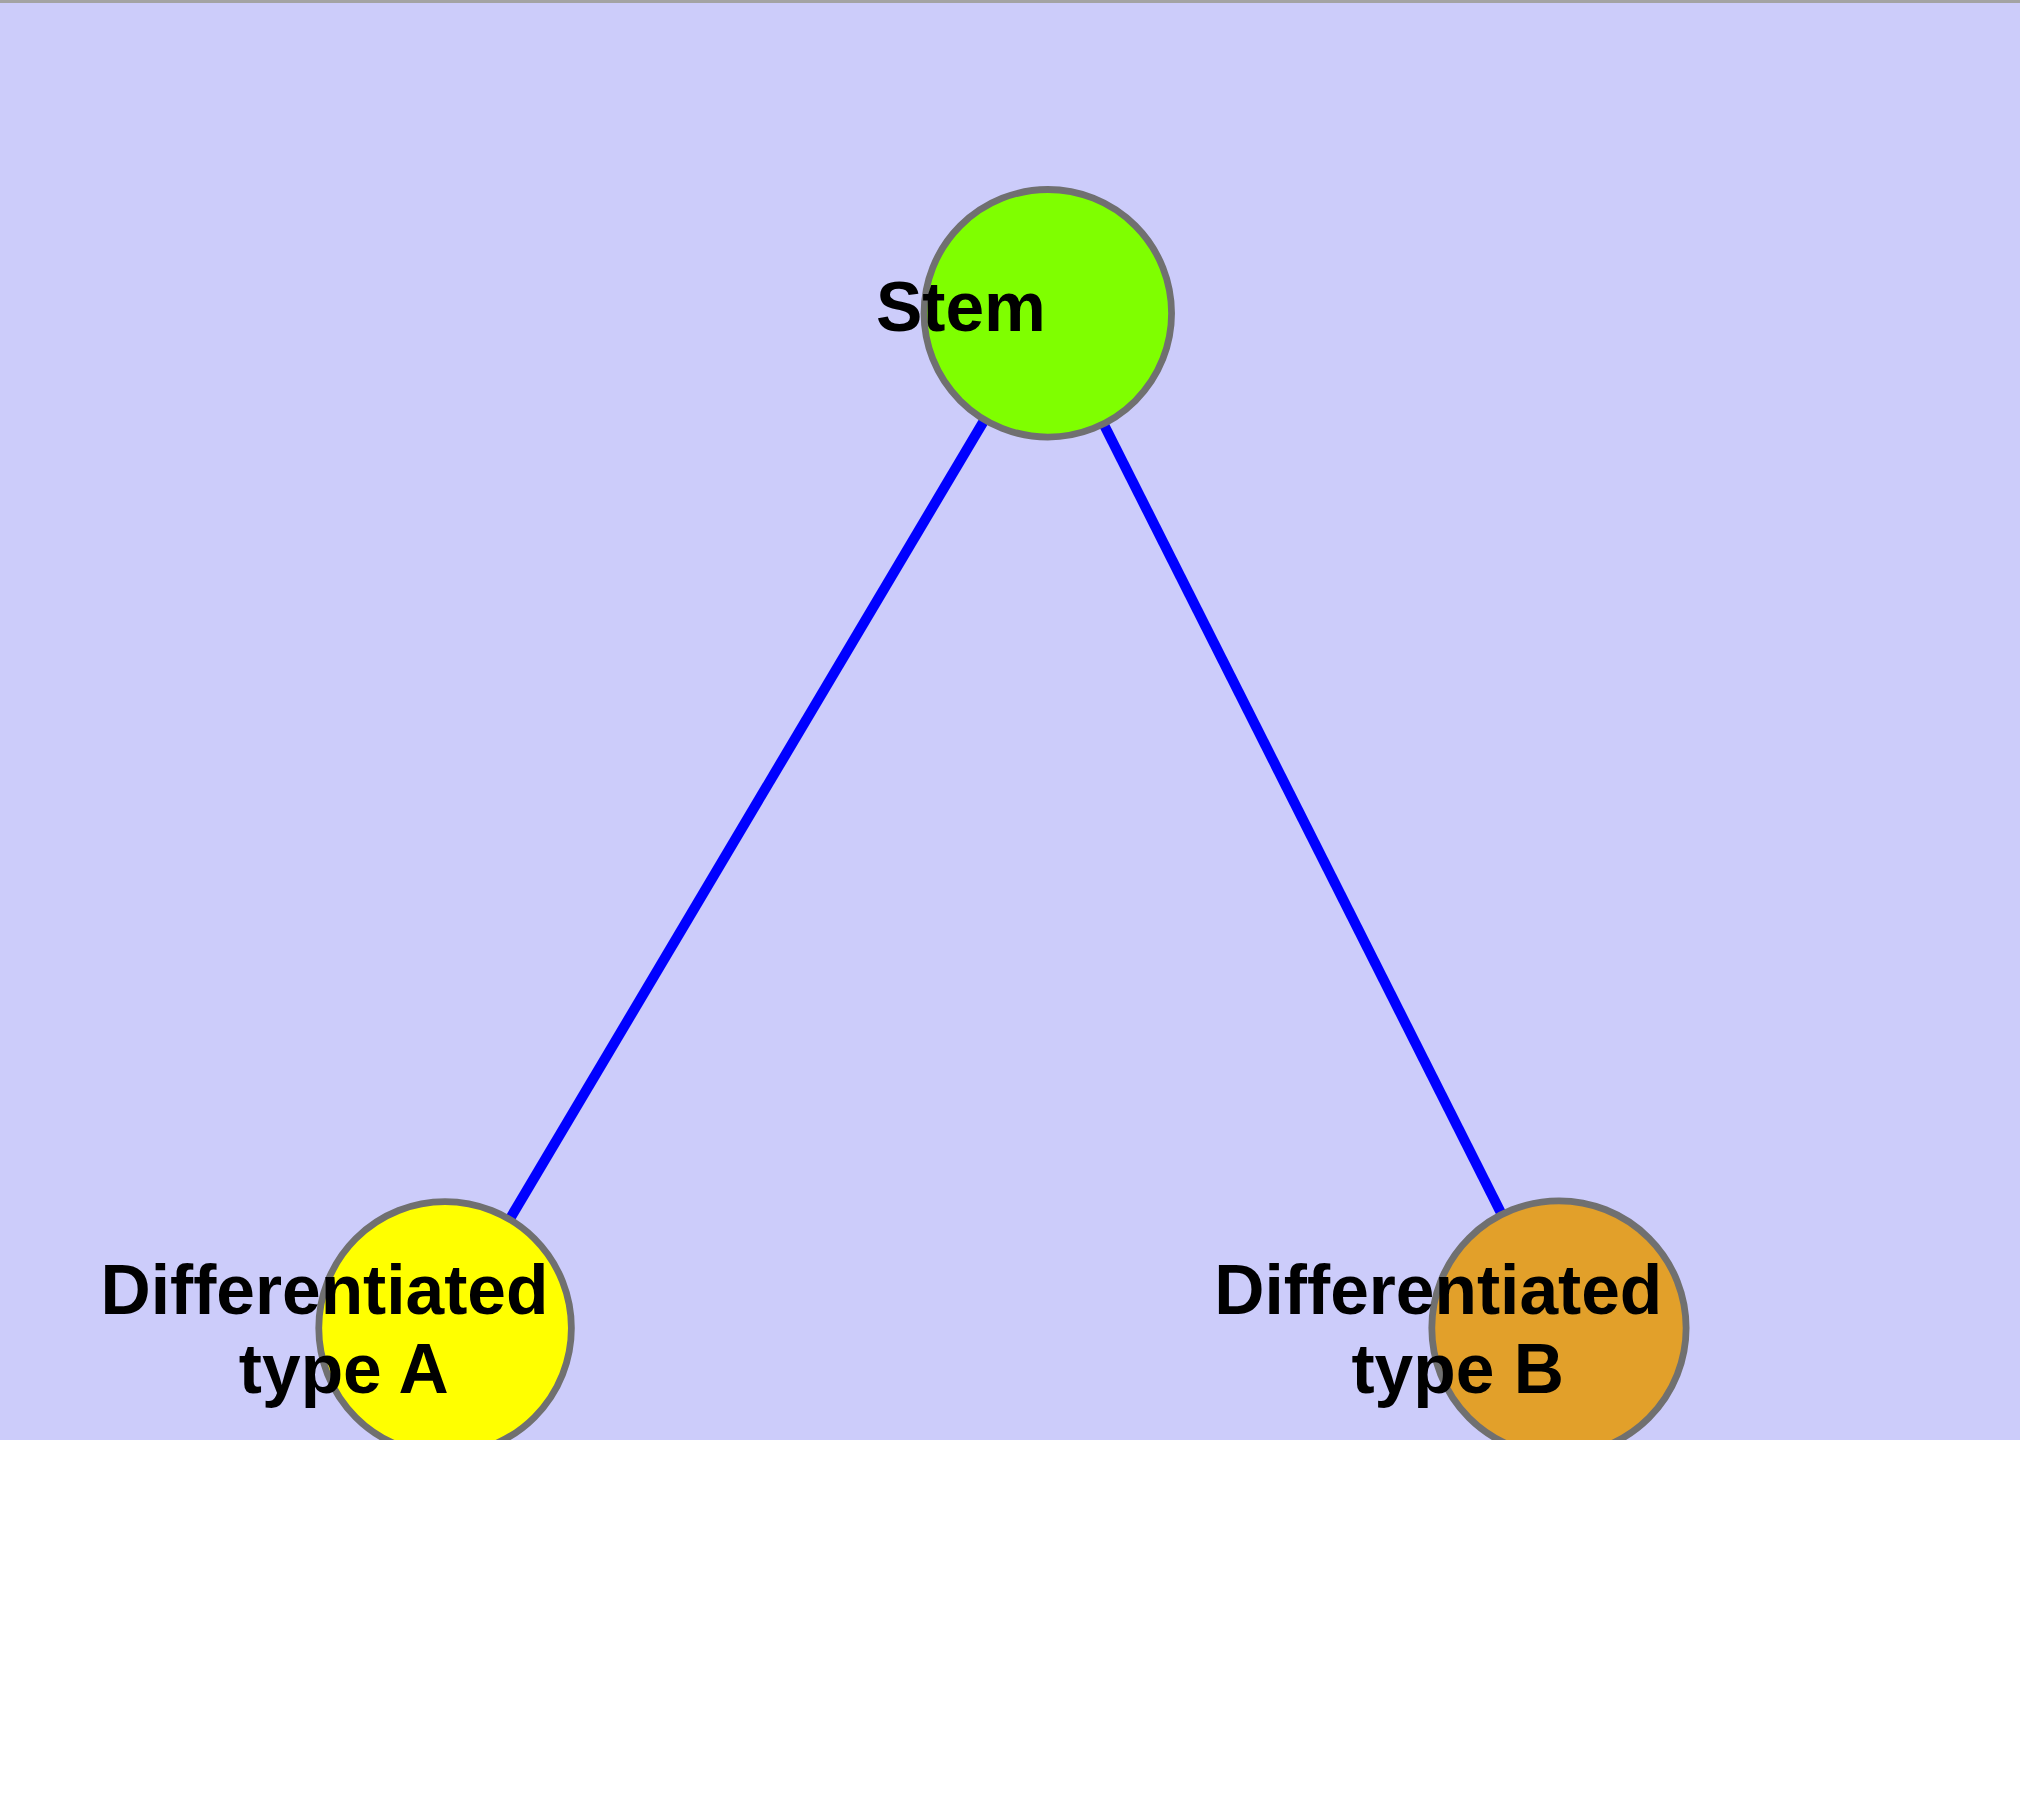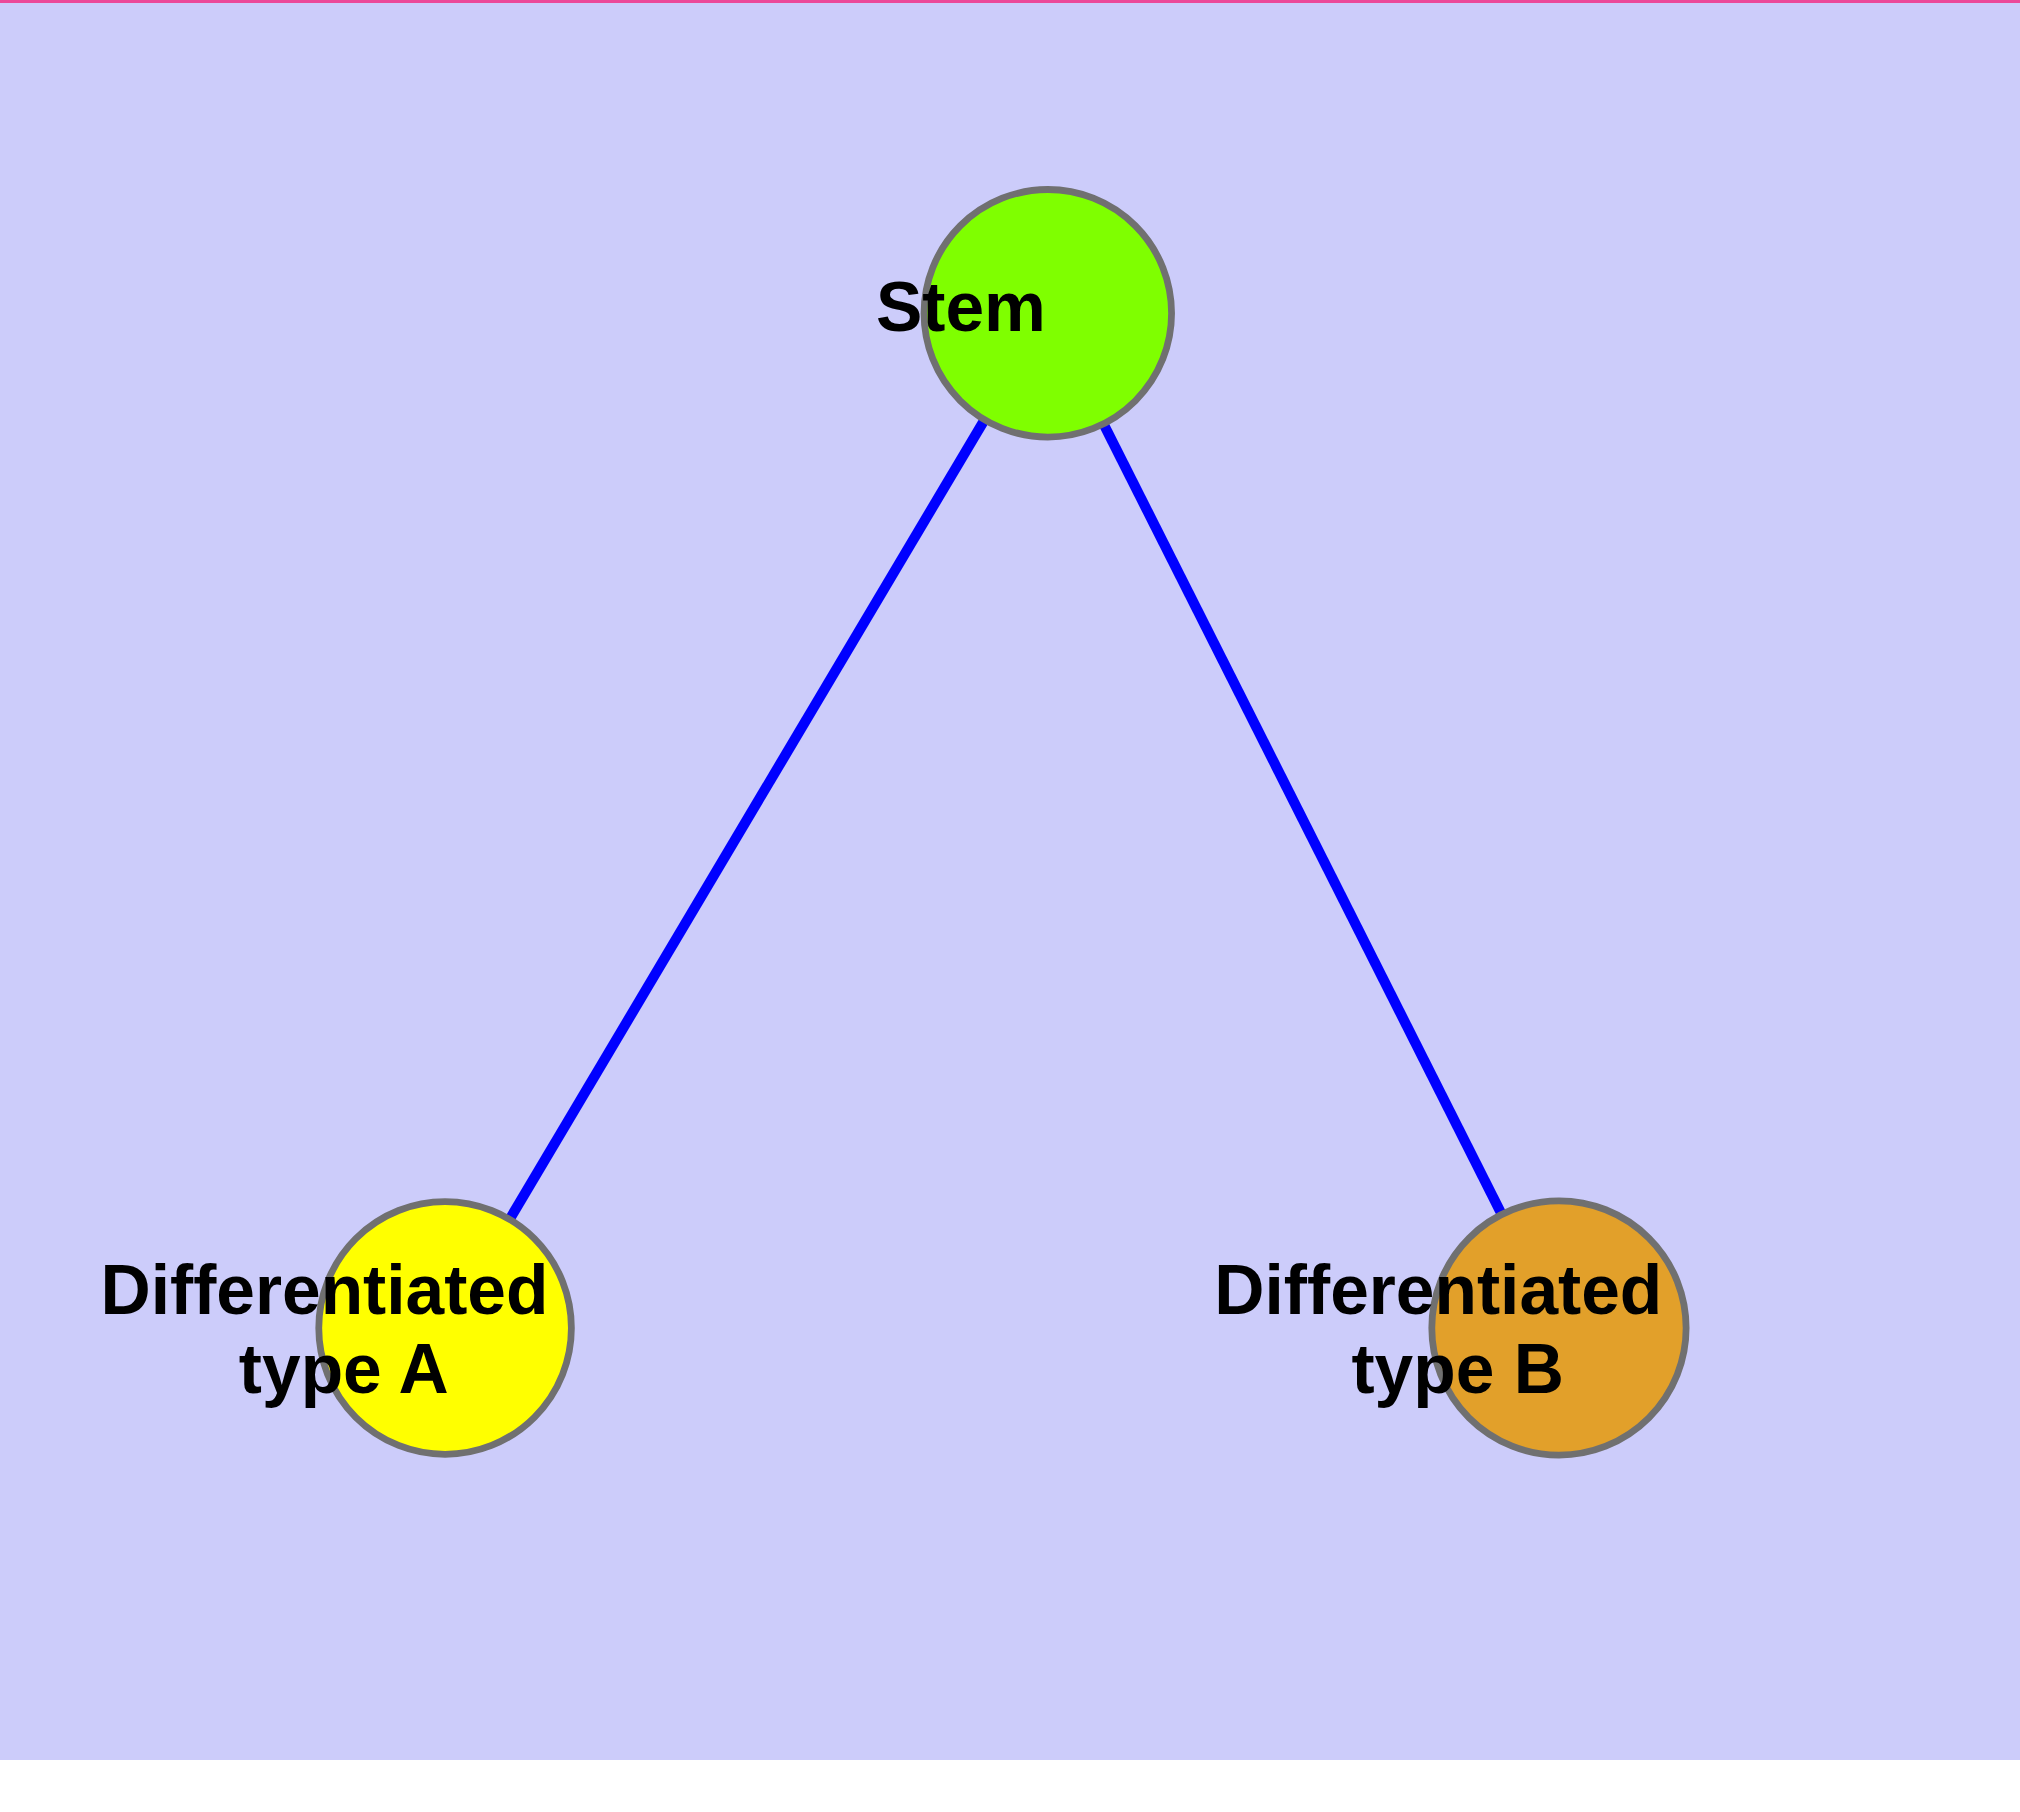--- a/index.html
+++ b/index.html
@@ -7,22 +7,22 @@
     margin: 0;
     padding: 0;
     background: #ffffff;
   }
   body {
     font-family: "Liberation Sans", sans-serif;
   }
   #canvas {
     position: relative;
     width: 2021px;
-    height: 1760px;
-    background: #ec4899;
+    height: 1440px;
+    background: #a3a3a3;
     overflow: hidden;
   }
   #plot-area {
     position: absolute;
     left: 0;
     top: 3.4px;
     width: 2021px;
     height: 1809px;
     background: #ccccfa;
   }

